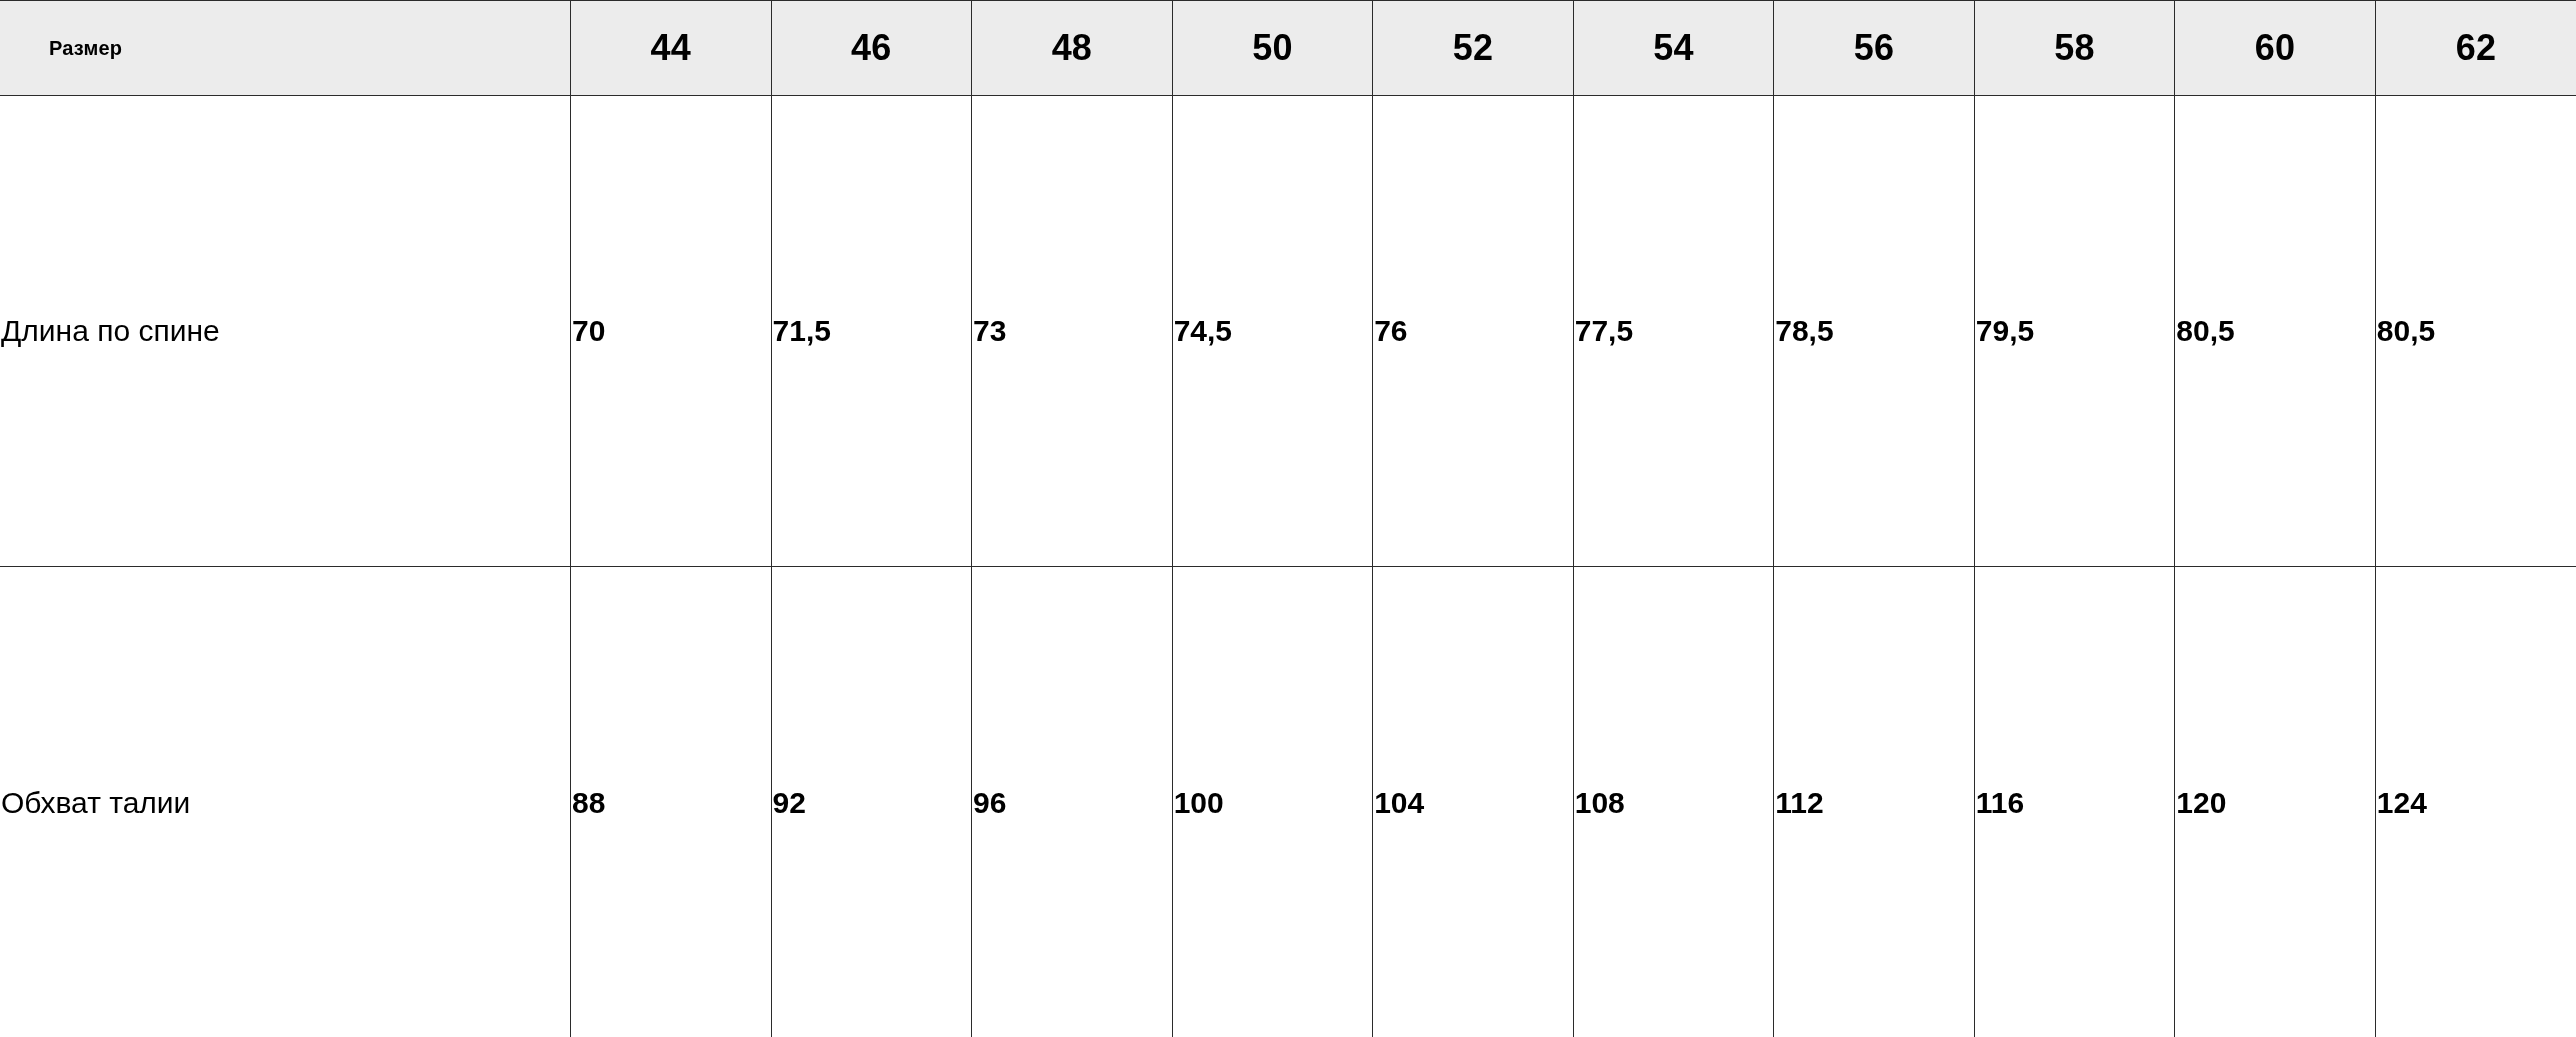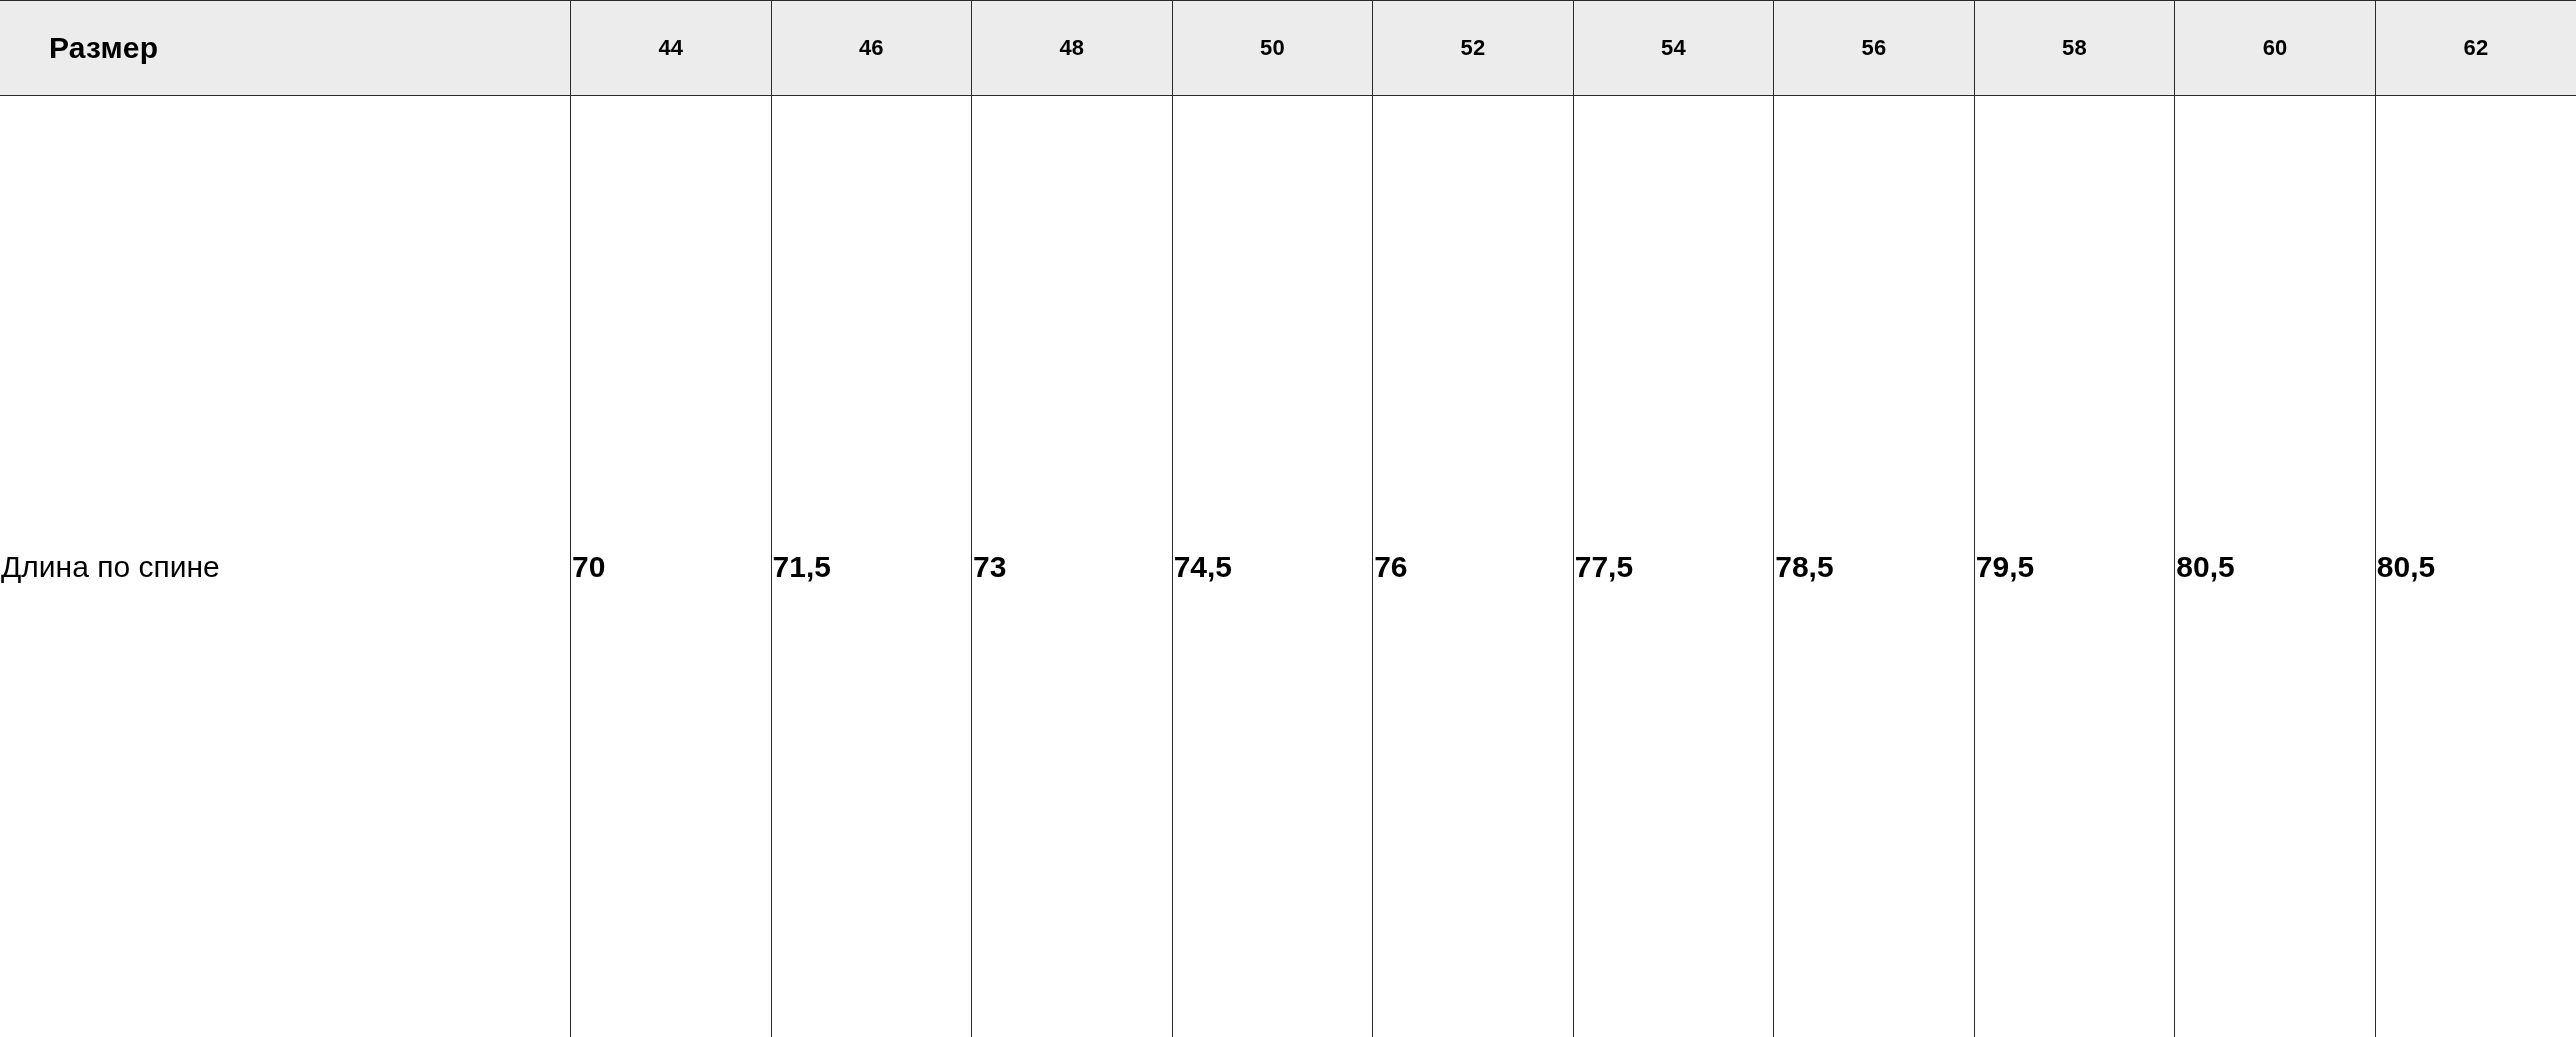--- a/index.html
+++ b/index.html
@@ -47,27 +47,27 @@
   }
 
   
   col.label-col { width: 569px; }
   col.size-col  { width: 200px; }
 
   thead th {
     background: #ececec;
     height: 95px;
     font-weight: bold;
-    font-size: 22px;
+    font-size: 36px;
     letter-spacing: 0.2px;
   }
   thead th.label-head {
     text-align: left;
     padding-left: 49px;
-    font-size: 30px;
+    font-size: 20px;
   }
   thead th.size-head {
     text-align: center;
   }
 
   tbody tr {
     height: 163px;
   }
   tbody td {
     background: #ffffff;
@@ -126,19 +126,32 @@
         <td class="value">74,5</td>
         <td class="value">76</td>
         <td class="value">77,5</td>
         <td class="value">78,5</td>
         <td class="value">79,5</td>
         <td class="value">80,5</td>
         <td class="value">80,5</td>
       </tr>
 
 
+      <tr>
+        <td class="row-label">Обхват талии</td>
+        <td class="value">88</td>
+        <td class="value">92</td>
+        <td class="value">96</td>
+        <td class="value">100</td>
+        <td class="value">104</td>
+        <td class="value">108</td>
+        <td class="value">112</td>
+        <td class="value">116</td>
+        <td class="value">120</td>
+        <td class="value">124</td>
+      </tr>
 
 
 
     </tbody>
   </table>
 </div>
 
 
 </body></html>

